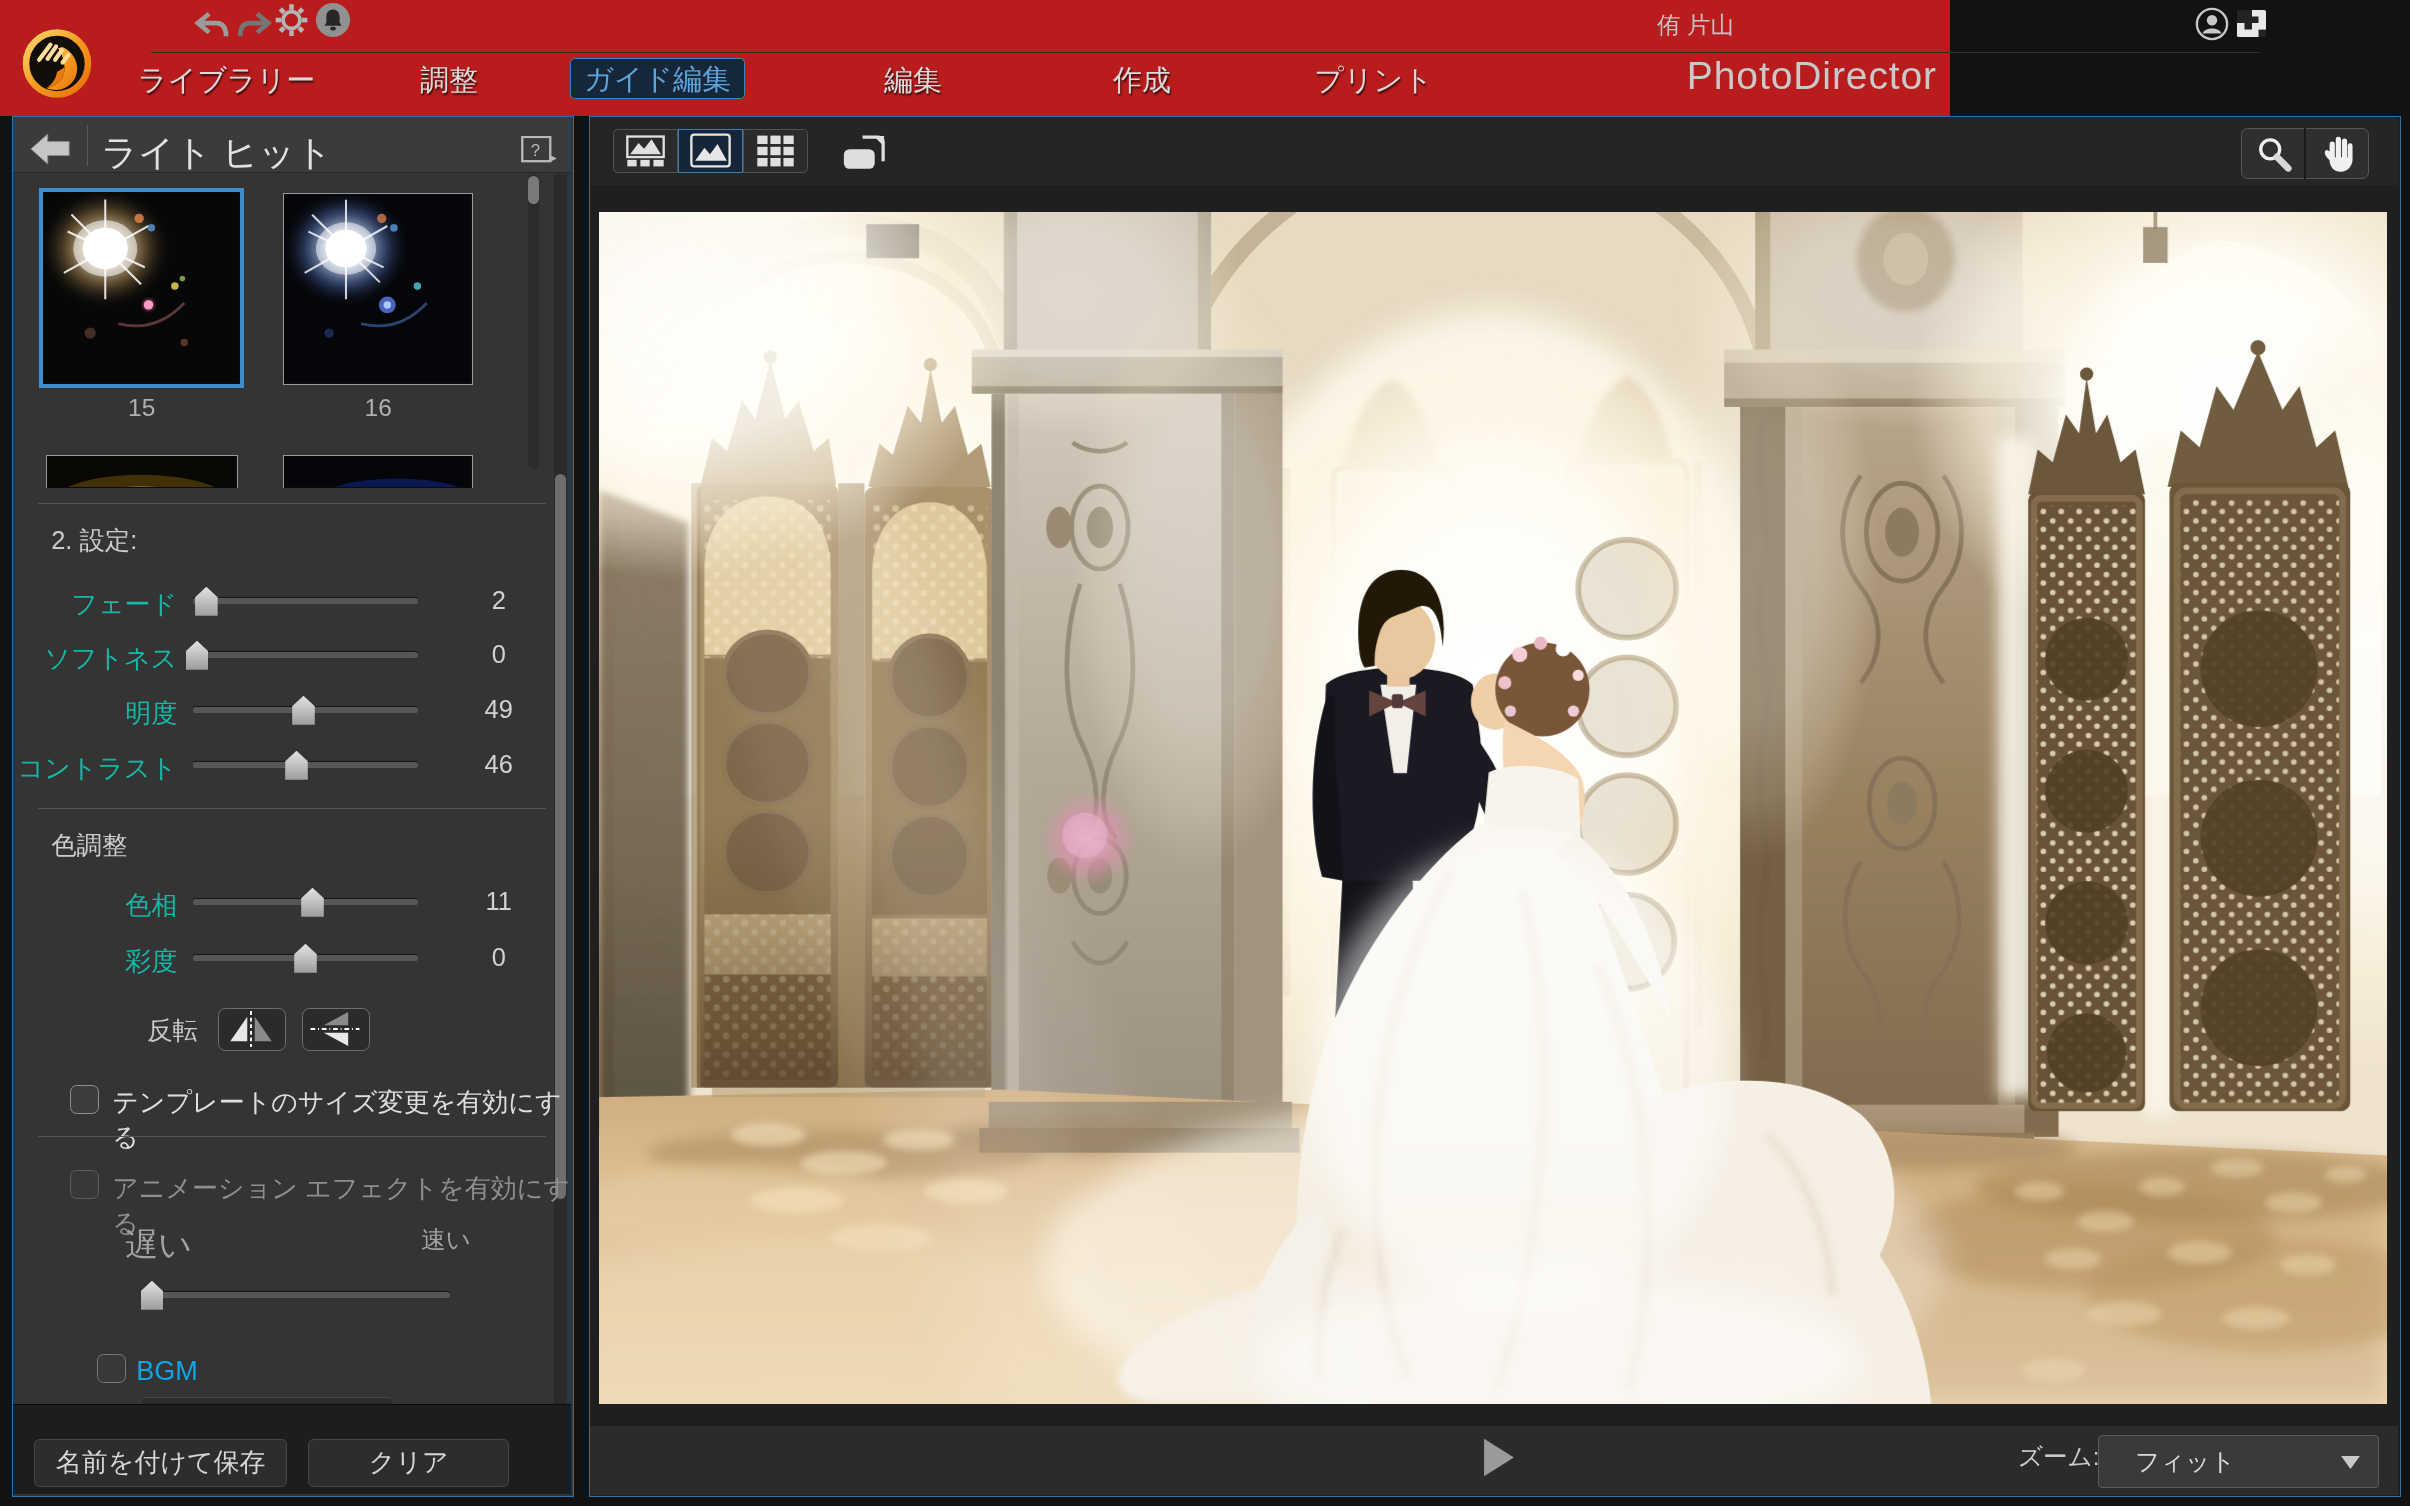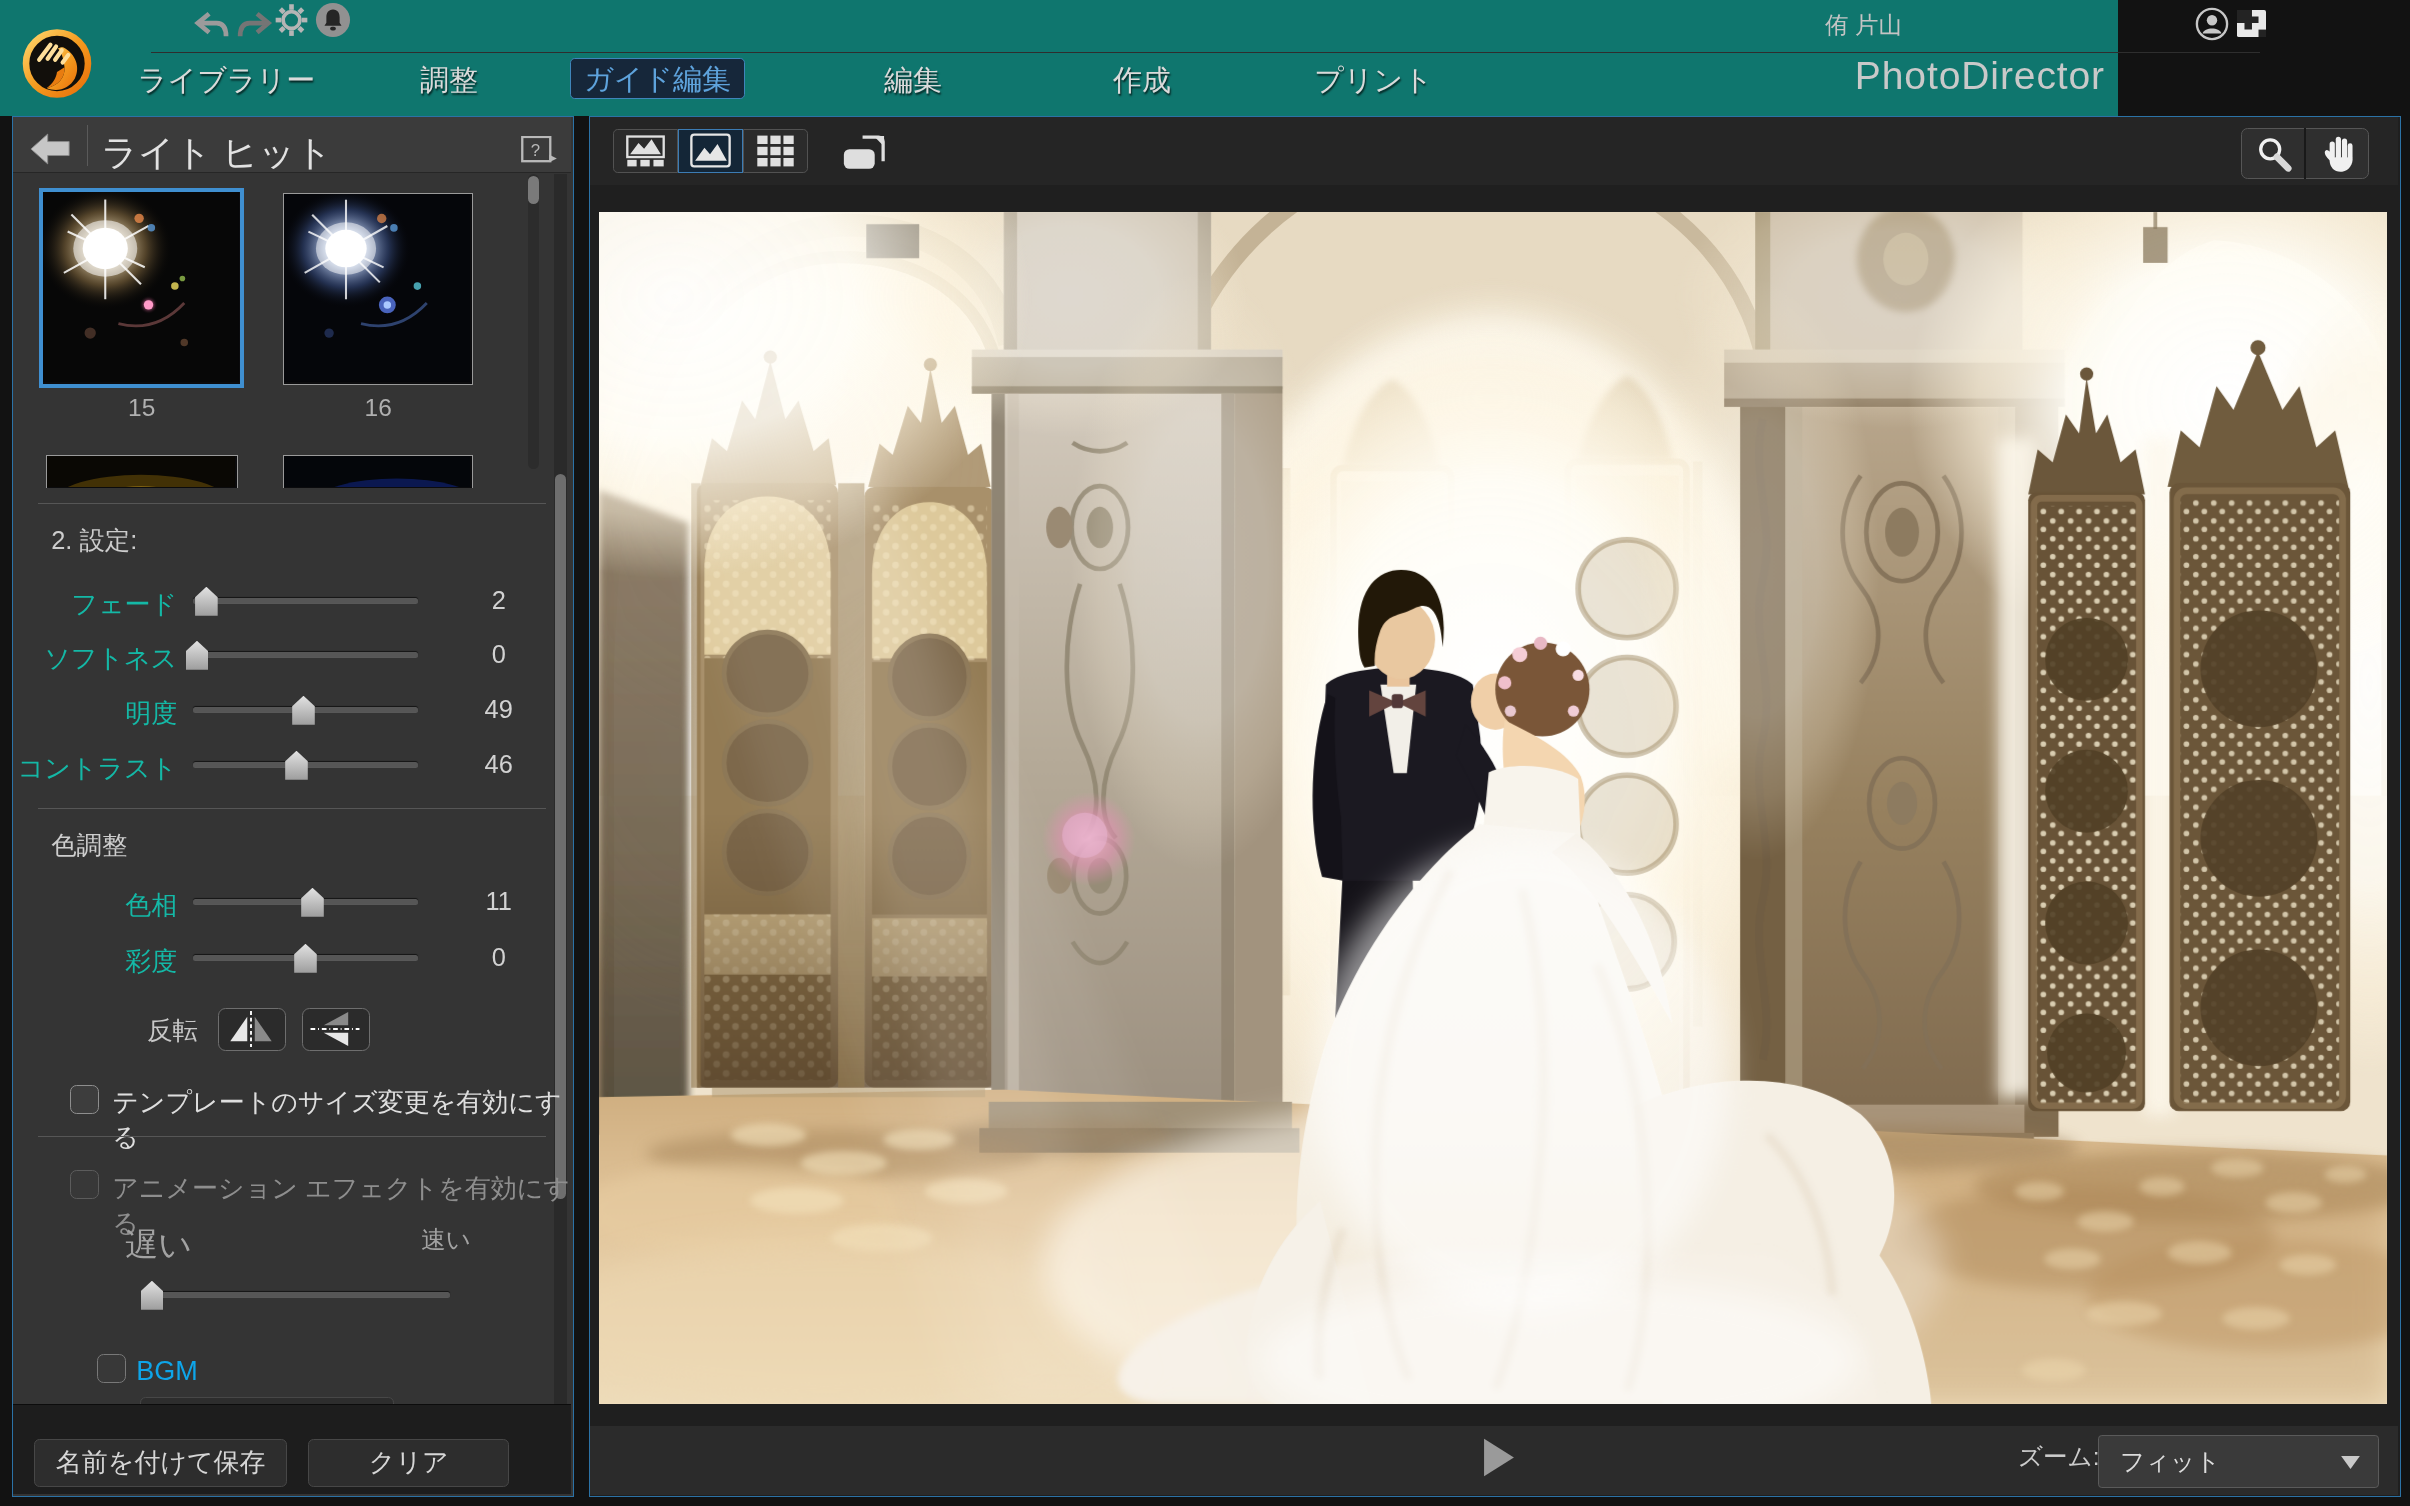--- a/index.html
+++ b/index.html
@@ -1,17 +1,17 @@
 <!DOCTYPE html>
 <html style="font-size:15px"><head><meta charset="utf-8">
 <style>
 *{margin:0;padding:0;box-sizing:border-box}
 html,body{width:2411px;height:1507px;background:#121212;font-family:"Liberation Sans",sans-serif;overflow:hidden;position:relative}
 .abs{position:absolute}
-#topbar{left:0;top:0;width:2118px;height:116px;background:#0f766e}
+#topbar{left:0;top:0;width:1950px;height:116px;background:#b91c1c}
 #tabs{left:0;top:55px;width:2411px;height:53px}
 .tab{position:absolute;top:0;height:51px;line-height:51px;color:#dadada;font-size:29px;text-align:center;text-shadow:0.9px 1.9px 1.9px rgba(0,0,0,.7)}
 #seltab{left:570px;top:2.8px;width:175px;height:41px;line-height:40px;border:1.9px solid #3f85ba;border-radius:4.7px;background:#16273a;color:#5ea3dc;font-size:29px;text-align:center;text-shadow:none}
 #pdlogo2{right:13px;top:54px;font-size:39px;color:#c9c9c9;letter-spacing:0.9px}
 #username{right:216px;top:9.4px;font-size:23.5px;color:#c4c4c4}
 #leftpanel{left:12.2px;top:116px;width:562px;height:1381px;background:#343434;border:1.9px solid #2b72a6}
 #lp-head{left:0;top:0;width:558px;height:56px;background:#3b3b3b;border-bottom:0.9px solid #262626}
 #lp-title{left:88px;top:12.2px;font-size:36px;color:#e2e2e2}
 #lp-divider{left:74px;top:7.5px;width:0.9px;height:41px;background:#5a5a5a}
 #lp-body{left:0;top:57px;width:558px;height:1230px;background:#343434;overflow:hidden}
@@ -654,20 +654,20 @@
         <polygon points="130,0 215,0 580,1266 430,1266" fill="#fff8ea" opacity="0.10"></polygon>
       </g>
       <ellipse cx="80" cy="90" rx="380" ry="300" fill="url(#burst)" opacity="0.85"></ellipse>
     </svg>
   </div>
   <div class="abs" id="mbottom">
     <svg class="abs" style="left:892px;top:11.3px" width="34" height="41" viewBox="0 0 36 44">
         <path d="M 2 2 L 34 22 L 2 42 Z" fill="#9a9a9a"></path>
       </svg>
     <div class="abs" style="left:1428px;top:14px;font-size:24.5px;color:#cccccc">ズーム:</div>
-    <div id="zoomdd"><span style="margin-left:21px">フィット</span>
+    <div id="zoomdd"><span style="margin-left:36px">フィット</span>
       <svg class="abs" style="right:17px;top:19px" width="21" height="15" viewBox="0 0 22 16">
           <path d="M 1 1 L 21 1 L 11 15 Z" fill="#c9c9c9"></path>
         </svg>
     </div>
   </div>
 </div>
 
 
 </body></html>

